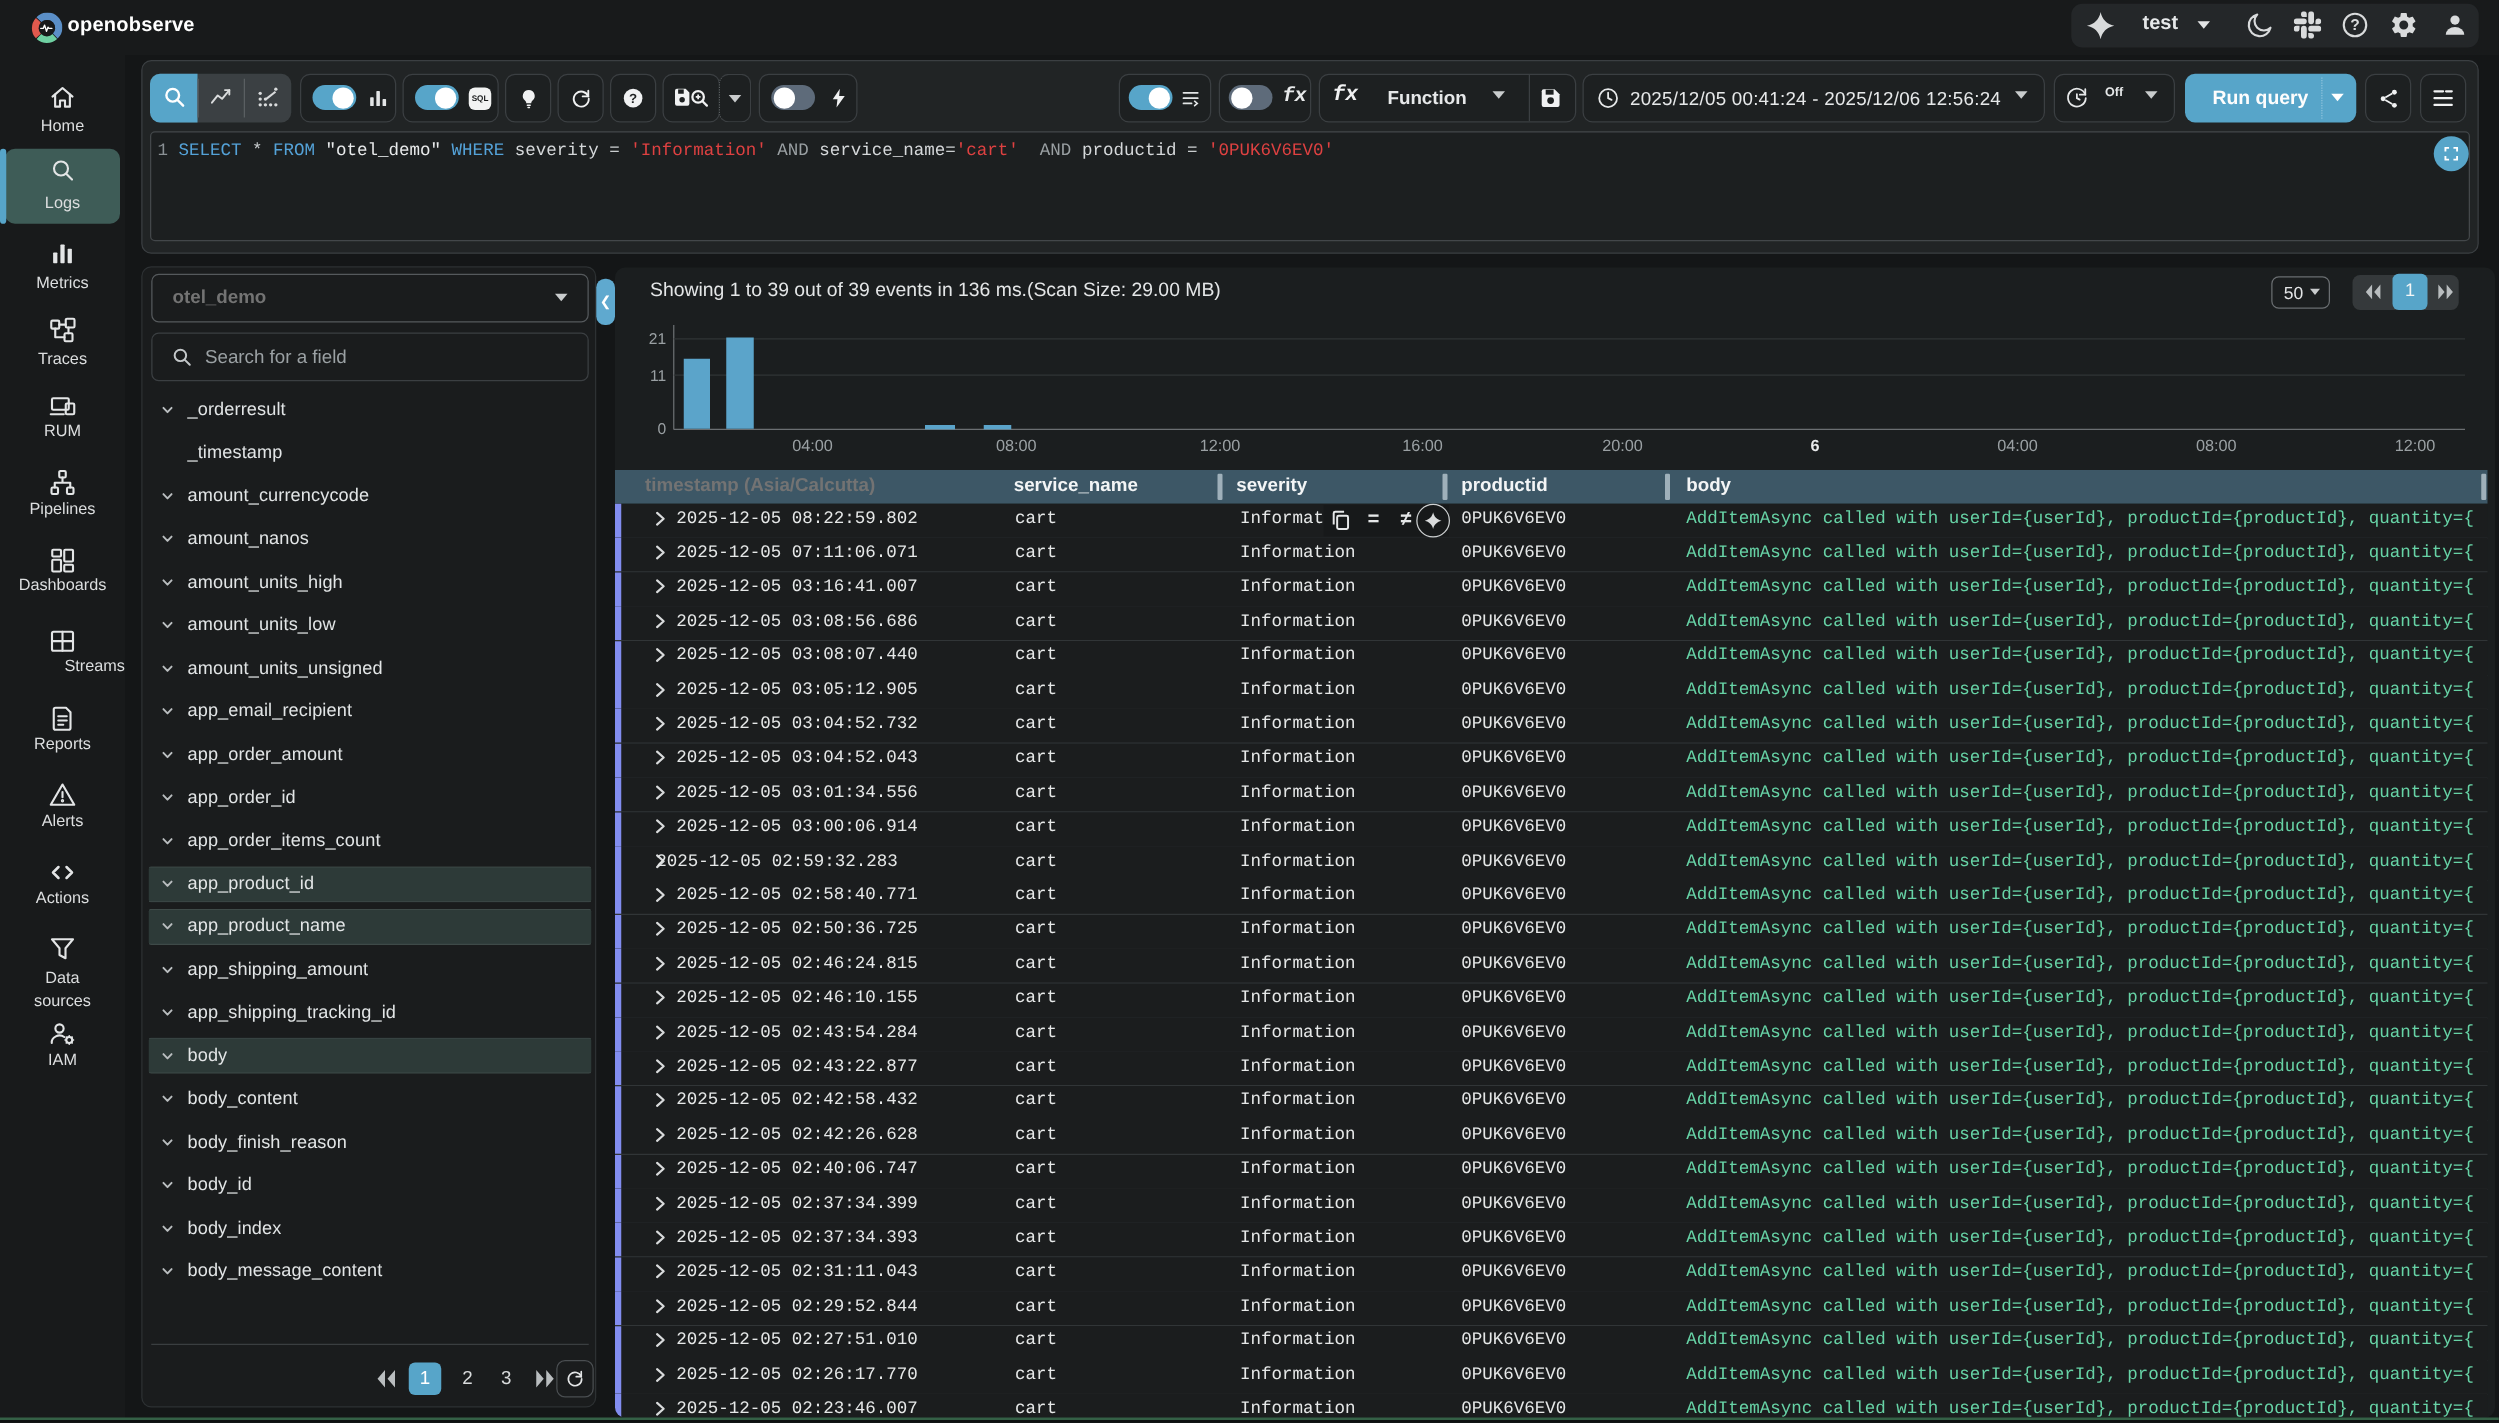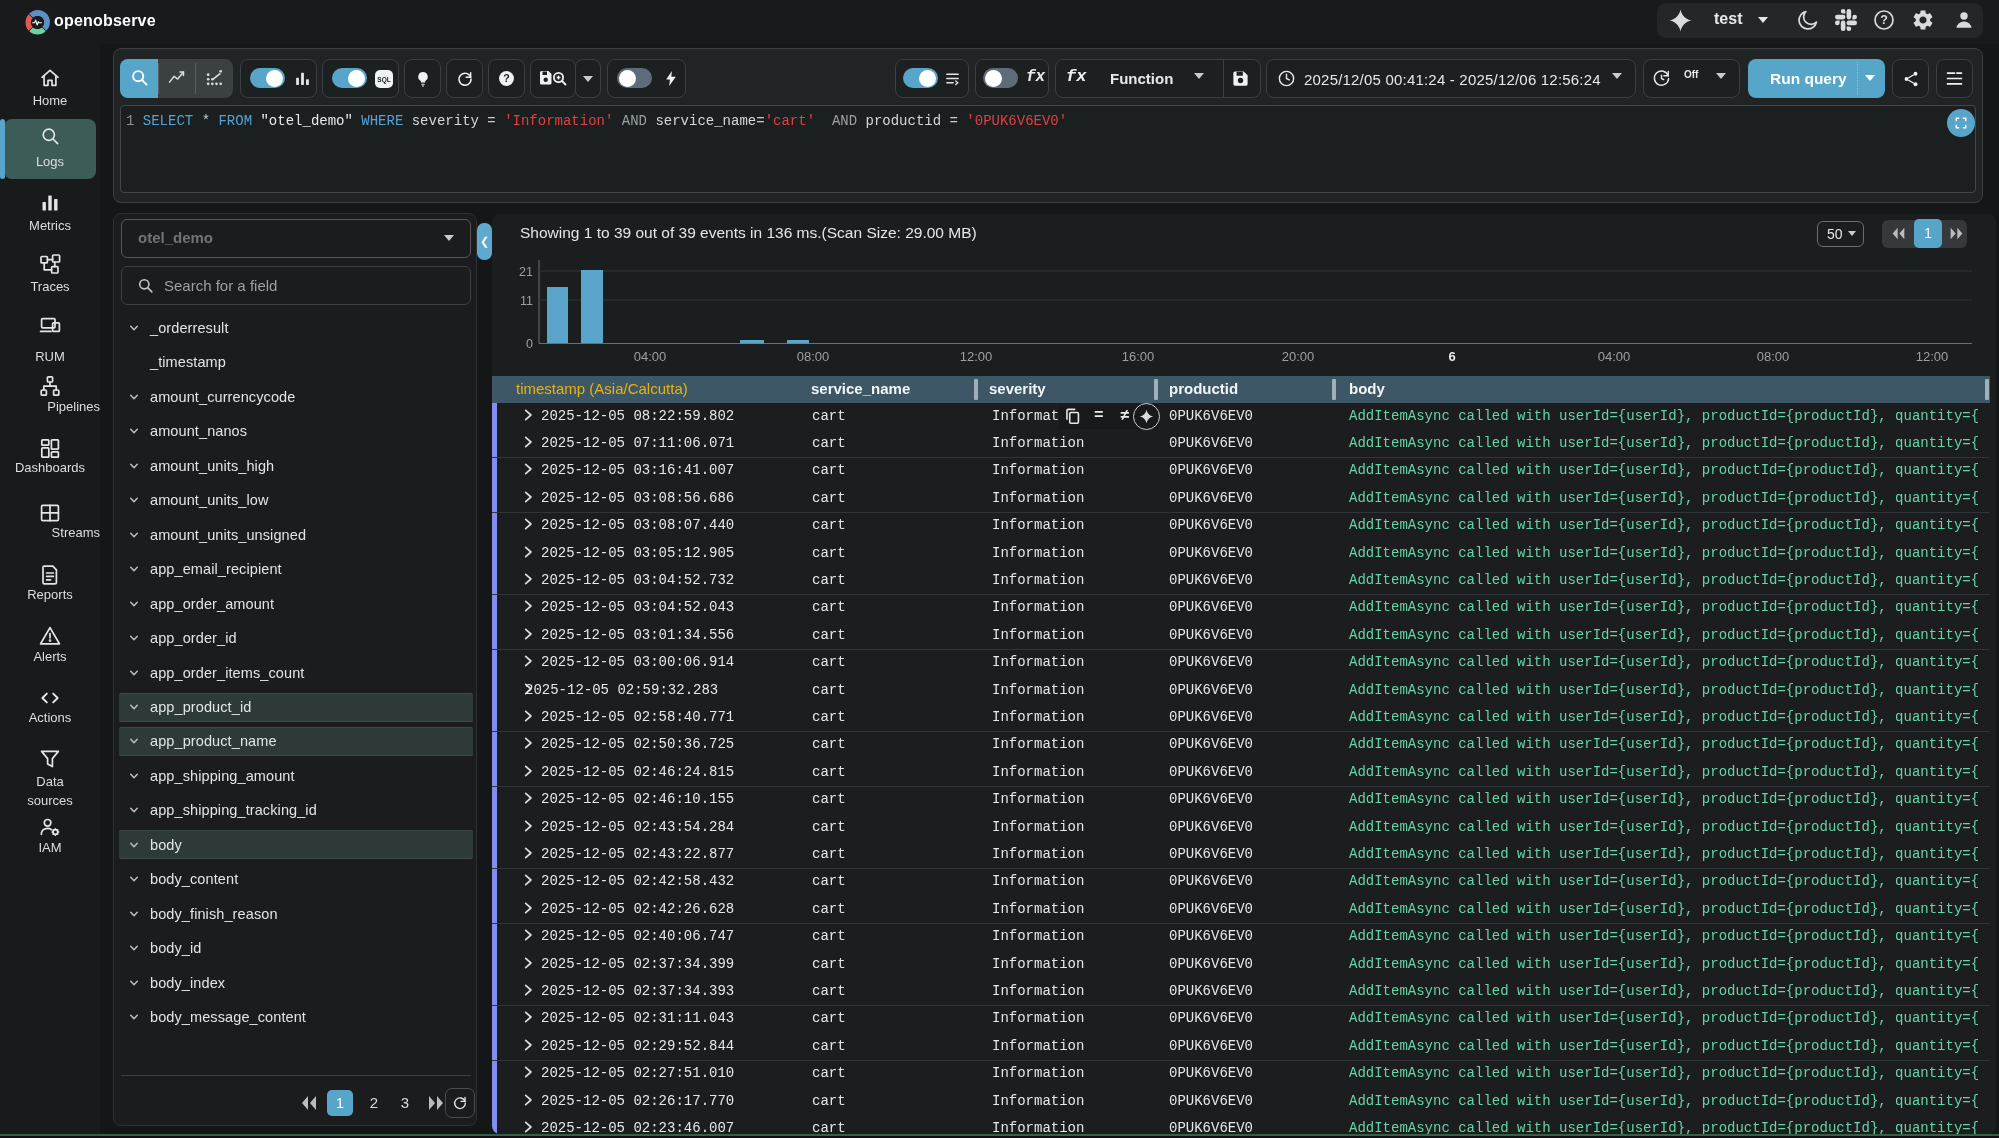--- a/index.html
+++ b/index.html
@@ -73,28 +73,28 @@
       <rect x="14.6" y="2" width="7" height="7" rx="1"></rect>
       <rect x="13.6" y="13.6" width="6.4" height="6.4" rx="1"></rect>
       <path d="M9.4 6.7 H14.6 M16.8 9 V13.6 M6.2 9.9 V16.8 H13.6"></path>
     </svg></div>
 <div class="abs" style="left:0;top:279px;width:100px;text-align:center;font-size:13px;color:#dcdedf">Traces</div>
 <div class="abs" style="left:38px;top:313px"><svg width="24" height="24" viewBox="0 0 24 24" fill="none" stroke="#e3e5e6" stroke-width="1.7" stroke-linecap="round" stroke-linejoin="round">
       <rect x="3.6" y="5.6" width="13.4" height="9.2" rx="1"></rect>
       <path d="M2.6 18.4 H13"></path>
       <rect x="14.6" y="9.8" width="6.8" height="8.6" rx="1"></rect>
     </svg></div>
-<div class="abs" style="left:0;top:349px;width:100px;text-align:center;font-size:13px;color:#dcdedf">RUM</div>
+<div class="abs" style="left:0;top:337px;width:100px;text-align:center;font-size:13px;color:#dcdedf">RUM</div>
 <div class="abs" style="left:38px;top:374px"><svg width="24" height="24" viewBox="0 0 24 24" fill="none" stroke="#e3e5e6" stroke-width="1.7" stroke-linecap="round" stroke-linejoin="round">
       <rect x="9.4" y="2.8" width="5.2" height="5.2" rx="1"></rect>
       <rect x="3.2" y="16" width="5.2" height="5.2" rx="1"></rect>
       <rect x="15.6" y="16" width="5.2" height="5.2" rx="1"></rect>
       <path d="M12 8 V12.2 M5.8 16 V12.2 H18.2 V16"></path>
     </svg></div>
-<div class="abs" style="left:0;top:399px;width:100px;text-align:right;font-size:13px;color:#dcdedf">Pipelines</div>
+<div class="abs" style="left:0;top:399px;width:100px;text-align:center;font-size:13px;color:#dcdedf">Pipelines</div>
 <div class="abs" style="left:38px;top:436px"><svg width="24" height="24" viewBox="0 0 24 24" fill="none" stroke="#e3e5e6" stroke-width="1.7" stroke-linecap="round" stroke-linejoin="round">
       <rect x="3.8" y="3.8" width="7" height="5.4" rx="0.8"></rect>
       <rect x="13.4" y="3.8" width="7" height="9.4" rx="0.8"></rect>
       <rect x="3.8" y="11.8" width="7" height="9.4" rx="0.8"></rect>
       <rect x="13.4" y="15.8" width="7" height="5.4" rx="0.8"></rect>
     </svg></div>
 <div class="abs" style="left:0;top:460px;width:100px;text-align:center;font-size:13px;color:#dcdedf">Dashboards</div>
 <div class="abs" style="left:38px;top:501px"><svg width="24" height="24" viewBox="0 0 24 24" fill="none" stroke="#e3e5e6" stroke-width="1.7" stroke-linecap="round" stroke-linejoin="round">
       <rect x="3.6" y="4.4" width="16.8" height="15.2" rx="1.2"></rect>
       <path d="M3.6 11.9 H20.4 M12 4.4 V19.6"></path>
@@ -461,21 +461,21 @@
 <text x="321" y="106.5" font-size="13" fill="#9aa0a3" text-anchor="middle" font-family="Liberation Sans">08:00</text>
 <text x="484" y="106.5" font-size="13" fill="#9aa0a3" text-anchor="middle" font-family="Liberation Sans">12:00</text>
 <text x="646" y="106.5" font-size="13" fill="#9aa0a3" text-anchor="middle" font-family="Liberation Sans">16:00</text>
 <text x="806" y="106.5" font-size="13" fill="#9aa0a3" text-anchor="middle" font-family="Liberation Sans">20:00</text>
 <text x="960" y="106.5" font-size="13" fill="#e8eaeb" font-weight="bold" text-anchor="middle" font-family="Liberation Sans">6</text>
 <text x="1122" y="106.5" font-size="13" fill="#9aa0a3" text-anchor="middle" font-family="Liberation Sans">04:00</text>
 <text x="1281" y="106.5" font-size="13" fill="#9aa0a3" text-anchor="middle" font-family="Liberation Sans">08:00</text>
 <text x="1440" y="106.5" font-size="13" fill="#9aa0a3" text-anchor="middle" font-family="Liberation Sans">12:00</text>
 </svg>
 <div class="abs" style="left:0;top:162px;width:1498px;height:27px;background:#3d5766"></div>
-<div class="abs" style="left:24px;top:166px;font-size:15px;font-weight:normal;color:#eab308">timestamp (Asia/Calcutta)</div>
+<div class="abs" style="left:24px;top:166px;font-size:15px;font-weight:bold;color:#737373">timestamp (Asia/Calcutta)</div>
 <div class="abs" style="left:319px;top:166px;font-size:15px;font-weight:bold;color:#f3f5f6">service_name</div>
 <div class="abs" style="left:497px;top:166px;font-size:15px;font-weight:bold;color:#f3f5f6">severity</div>
 <div class="abs" style="left:677px;top:166px;font-size:15px;font-weight:bold;color:#f3f5f6">productid</div>
 <div class="abs" style="left:857px;top:166px;font-size:15px;font-weight:bold;color:#f3f5f6">body</div>
 <div class="abs" style="left:482px;top:165px;width:4px;height:21px;background:#9fb0ba;border-radius:1px"></div>
 <div class="abs" style="left:662px;top:165px;width:4px;height:21px;background:#9fb0ba;border-radius:1px"></div>
 <div class="abs" style="left:840px;top:165px;width:4px;height:21px;background:#9fb0ba;border-radius:1px"></div>
 <div class="abs" style="left:1493px;top:165px;width:4px;height:21px;background:#9fb0ba;border-radius:1px"></div>
 <div class="trow" style="top:189.0px">
       <div class="abs" style="left:0;top:0;width:5px;height:27px;background:#828df0"></div>

